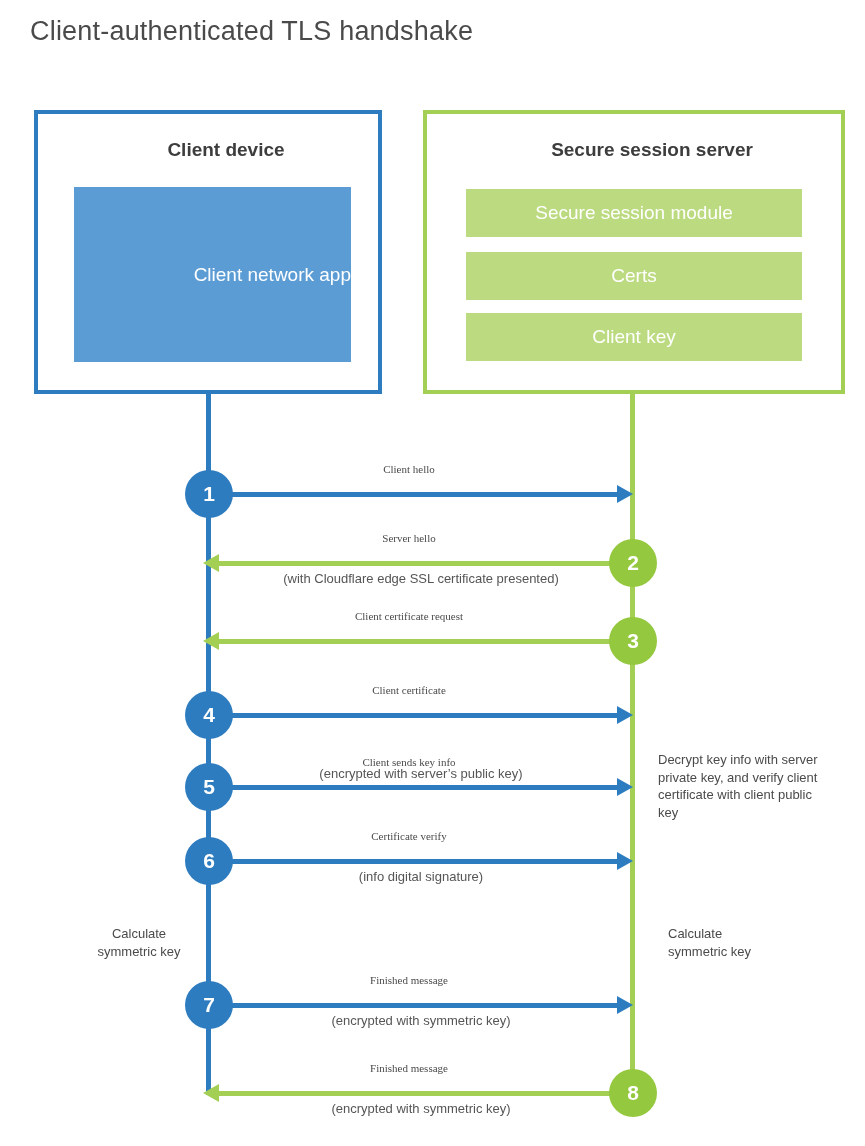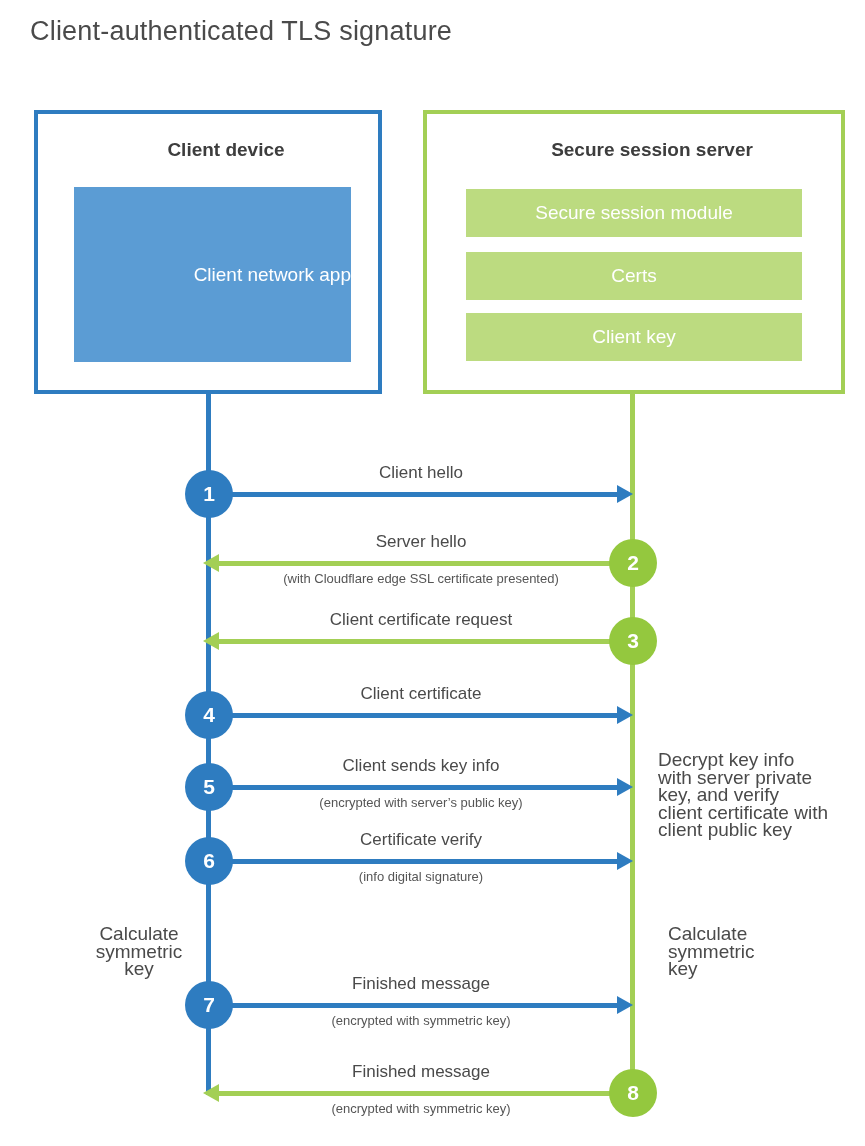--- a/index.html
+++ b/index.html
@@ -48,41 +48,41 @@
 
   .circle {
     position: absolute; width: 48px; height: 48px; border-radius: 50%;
     color: #fff; font-size: 21px; font-weight: bold;
     text-align: center; line-height: 48px;
   }
   .circle.blue  { background: var(--blue, #2e7cc0); }
   .circle.green { background: var(--green-circle, #94c83e); }
 
   .arrow-label {
-    position: absolute; left: 209px; width: 424px; text-align: center;
-    font-size: 17px; color: var(--text, #4a4a4a);
+    position: absolute; left: 197px; width: 424px; text-align: center;
+    font-size: 11px; color: var(--text, #4a4a4a); font-family: Liberation Serif, serif;
   }
   .arrow-sublabel {
     position: absolute; left: 209px; width: 424px; text-align: center;
     font-size: 13px; color: var(--subtext, #555555);
   }
   .note {
-    position: absolute; font-size: 19px; line-height: 17.5px;
+    position: absolute; font-size: 13px; line-height: 17.5px;
     color: var(--text, #4a4a4a);
   }
   .note-server { left: 658px; top: 751px; width: 170px; text-align: left; }
   .calc-left   { left: 84px;  top: 925px; width: 110px; text-align: center; }
   .calc-right  { left: 668px; top: 925px; width: 110px; text-align: left; }
 </style>
 </head>
 <body>
 
 <div class="canvas">
 
-  <h1 class="title">Client-authenticated TLS signature</h1>
+  <h1 class="title">Client-authenticated TLS handshake</h1>
 
   <div class="box client-box">
     <div class="box-title">Client device</div>
     <div class="client-module">
       <span>Client network app</span>
     </div>
   </div>
 
   <div class="box server-box">
     <div class="box-title">Secure session server</div>
@@ -108,21 +108,21 @@
       <div class="head left" style="left: 203px; top: 632px;"></div>
       <div class="arrow-label" style="top: 610px;">Client certificate request</div>
       <div class="circle green" style="left: 609px; top: 617px;">3</div>
       <div class="shaft blue" style="left: 209px; width: 408px; top: 713px;"></div>
       <div class="head right" style="left: 617px; top: 706px;"></div>
       <div class="arrow-label" style="top: 684px;">Client certificate</div>
       <div class="circle blue" style="left: 185px; top: 691px;">4</div>
       <div class="shaft blue" style="left: 209px; width: 408px; top: 785px;"></div>
       <div class="head right" style="left: 617px; top: 778px;"></div>
       <div class="arrow-label" style="top: 756px;">Client sends key info</div>
-      <div class="arrow-sublabel" style="top: 795px;">(encrypted with server’s public key)</div>
+      <div class="arrow-sublabel" style="top: 766px;">(encrypted with server’s public key)</div>
       <div class="circle blue" style="left: 185px; top: 763px;">5</div>
       <div class="shaft blue" style="left: 209px; width: 408px; top: 859px;"></div>
       <div class="head right" style="left: 617px; top: 852px;"></div>
       <div class="arrow-label" style="top: 830px;">Certificate verify</div>
       <div class="arrow-sublabel" style="top: 869px;">(info digital signature)</div>
       <div class="circle blue" style="left: 185px; top: 837px;">6</div>
       <div class="shaft blue" style="left: 209px; width: 408px; top: 1003px;"></div>
       <div class="head right" style="left: 617px; top: 996px;"></div>
       <div class="arrow-label" style="top: 974px;">Finished message</div>
       <div class="arrow-sublabel" style="top: 1013px;">(encrypted with symmetric key)</div>

